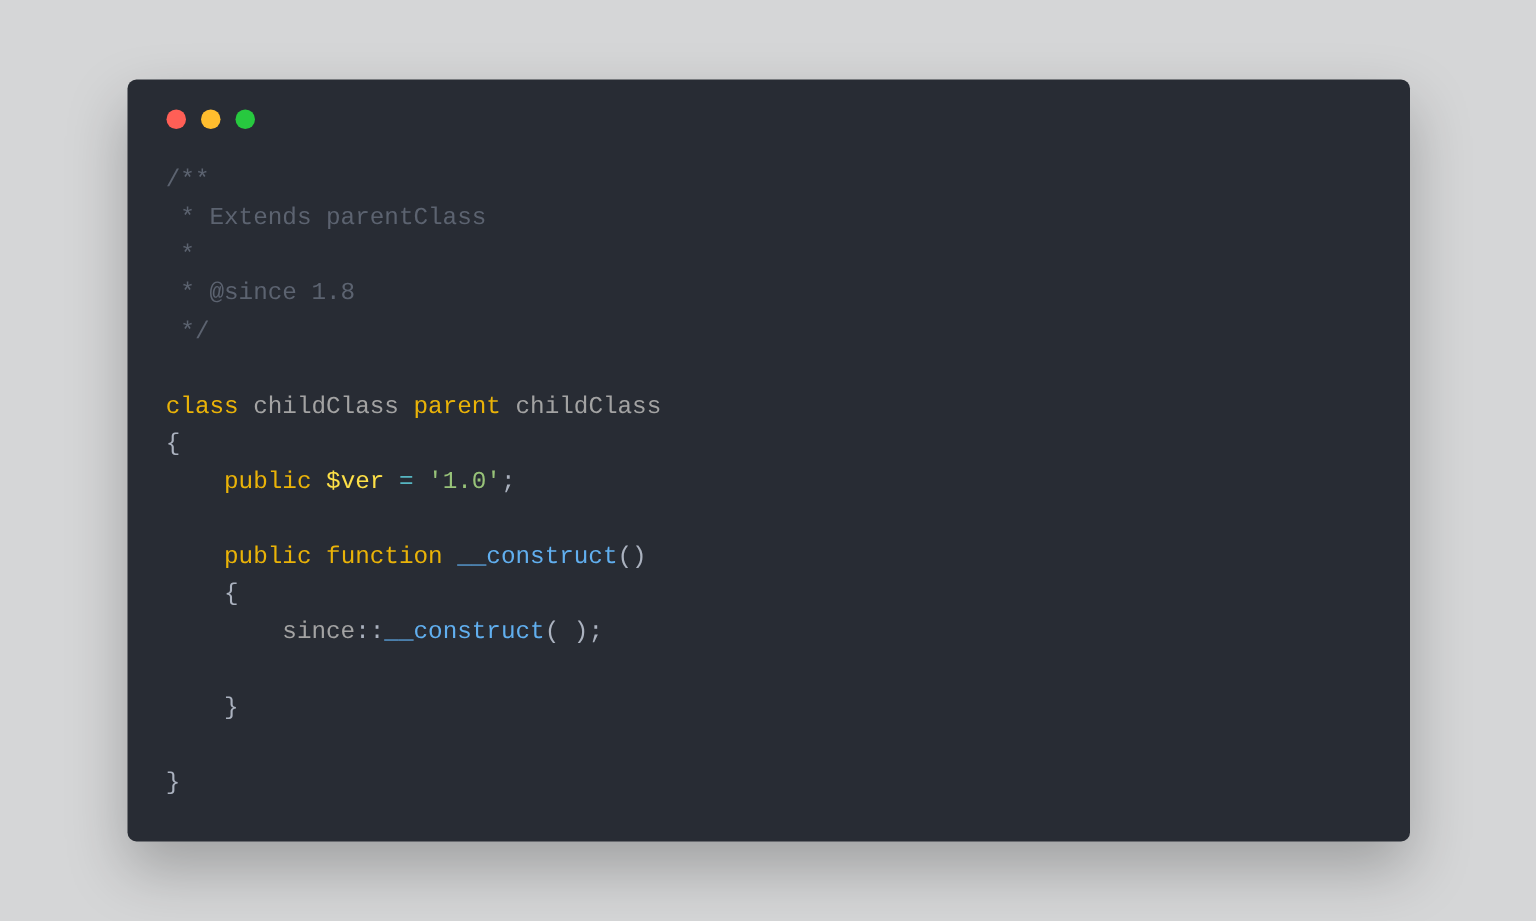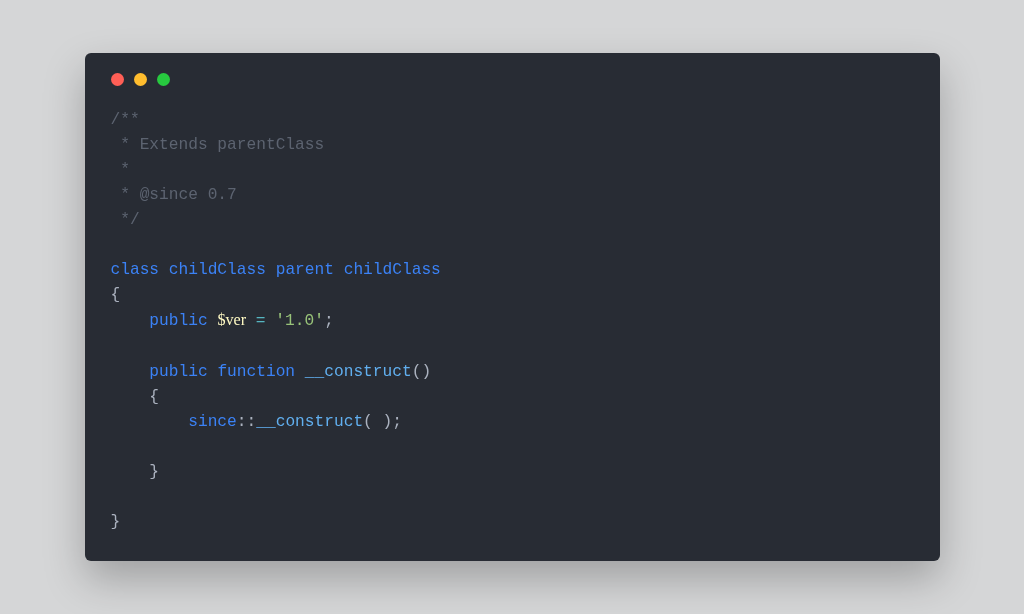--- a/index.html
+++ b/index.html
@@ -31,43 +31,43 @@
   .dot.yellow { background: #ffbd2e; }
   .dot.green { background: #27c93f; }
   pre.code {
     font-family: inherit;
     font-size: 16.2px;
     line-height: 1.55;
     color: #abb2bf;
     white-space: pre;
   }
   .tok-comment { color: #5c6370; }
-  .tok-keyword { color: #3b82f6; }
-  .tok-classname { color: #3b82f6; }
+  .tok-keyword { color: #eab308; }
+  .tok-classname { color: #a3a3a3; }
   .tok-punct   { color: #abb2bf; }
-  .tok-var     { color: #fef9c3; font-family: Liberation Serif, serif; }
+  .tok-var     { color: #fde047; }
   .tok-op      { color: #56b6c2; }
   .tok-string  { color: #98c379; text-align: center; }
   .tok-fnname  { color: #61afef; }
   .tok-call    { color: #61afef; }
 </style>
 </head>
 <body>
 
 <div class="window">
   <div class="traffic-lights">
     <span class="dot red"></span>
     <span class="dot yellow"></span>
     <span class="dot green"></span>
   </div>
 
 <pre class="code"><span class="tok-comment">/**</span>
 <span class="tok-comment"> * Extends parentClass</span>
 <span class="tok-comment"> *</span>
-<span class="tok-comment"> * @since 0.7</span>
+<span class="tok-comment"> * @since 1.8</span>
 <span class="tok-comment"> */</span>
 
 <span class="tok-keyword">class</span> <span class="tok-classname">childClass</span> <span class="tok-keyword">parent</span> <span class="tok-classname">childClass</span>
 <span class="tok-punct">{</span>
 <span>    </span><span class="tok-keyword">public</span> <span class="tok-var">$ver</span> <span class="tok-op">= </span><span class="tok-string">'1.0'</span><span class="tok-punct">;</span>
 
 <span>    </span><span class="tok-keyword">public</span> <span class="tok-keyword">function</span> <span class="tok-fnname">__construct</span><span class="tok-punct">()</span>
 <span>    </span><span class="tok-punct">{</span>
 <span>        </span><span class="tok-classname">since</span><span class="tok-punct">::</span><span class="tok-call">__construct</span><span class="tok-punct">( )</span><span class="tok-punct">;</span>
 

